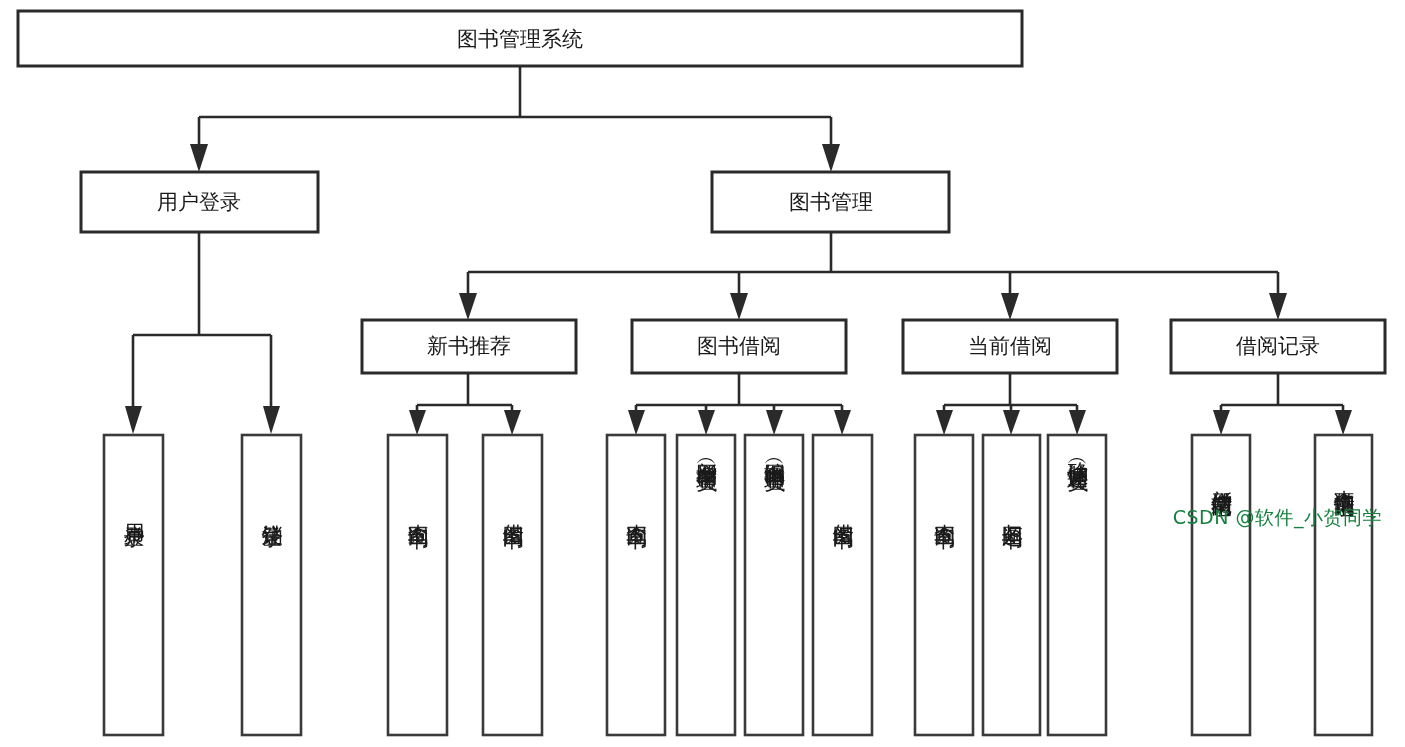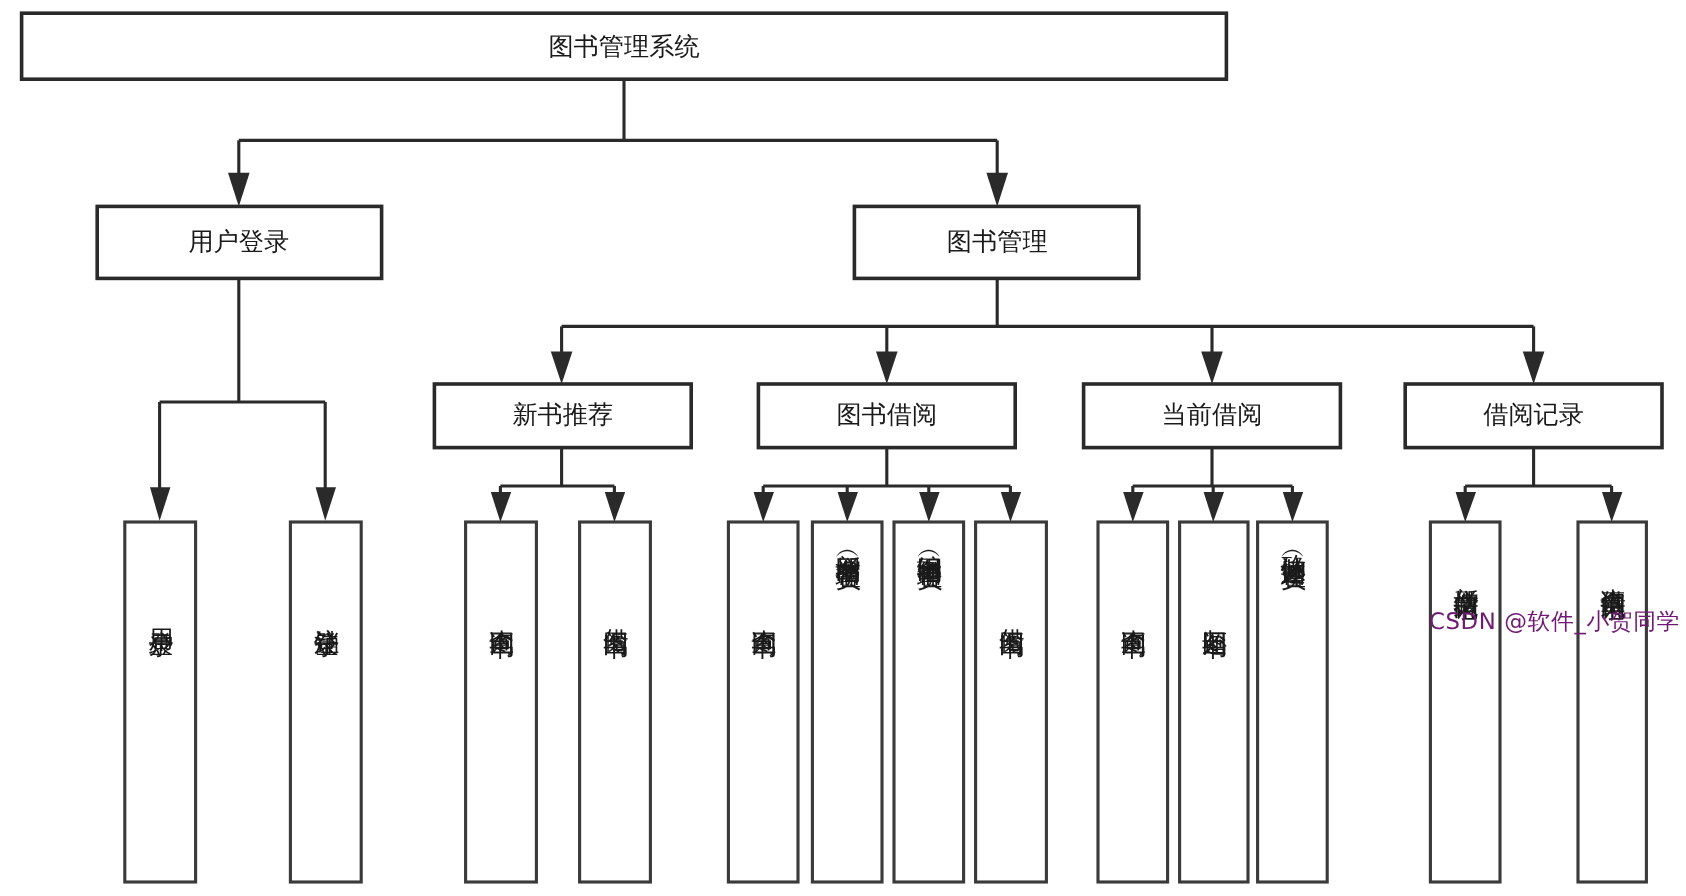--- a/index.html
+++ b/index.html
@@ -64,25 +64,25 @@
     text-orientation: upright;
     font-family: "DejaVu Sans", "Liberation Sans", sans-serif;
     font-size: 21px;
     line-height: 1.12;
     color: #1a1a1a;
     letter-spacing: 1.5px;
     white-space: nowrap;
   }
   .watermark {
     position: absolute;
-    right: 5px;
+    right: 23px;
     bottom: 6px;
     font-family: "DejaVu Sans", "Liberation Sans", sans-serif;
     font-size: 19px;
-    color: #701a75;
+    color: #15803d;
     white-space: nowrap;
     letter-spacing: 0.5px;
   }
 </style>
 </head>
 <body>
 
 <div id="diagram-root">
 
   <svg class="flow" viewBox="0 0 1405 747" xmlns="http://www.w3.org/2000/svg">

